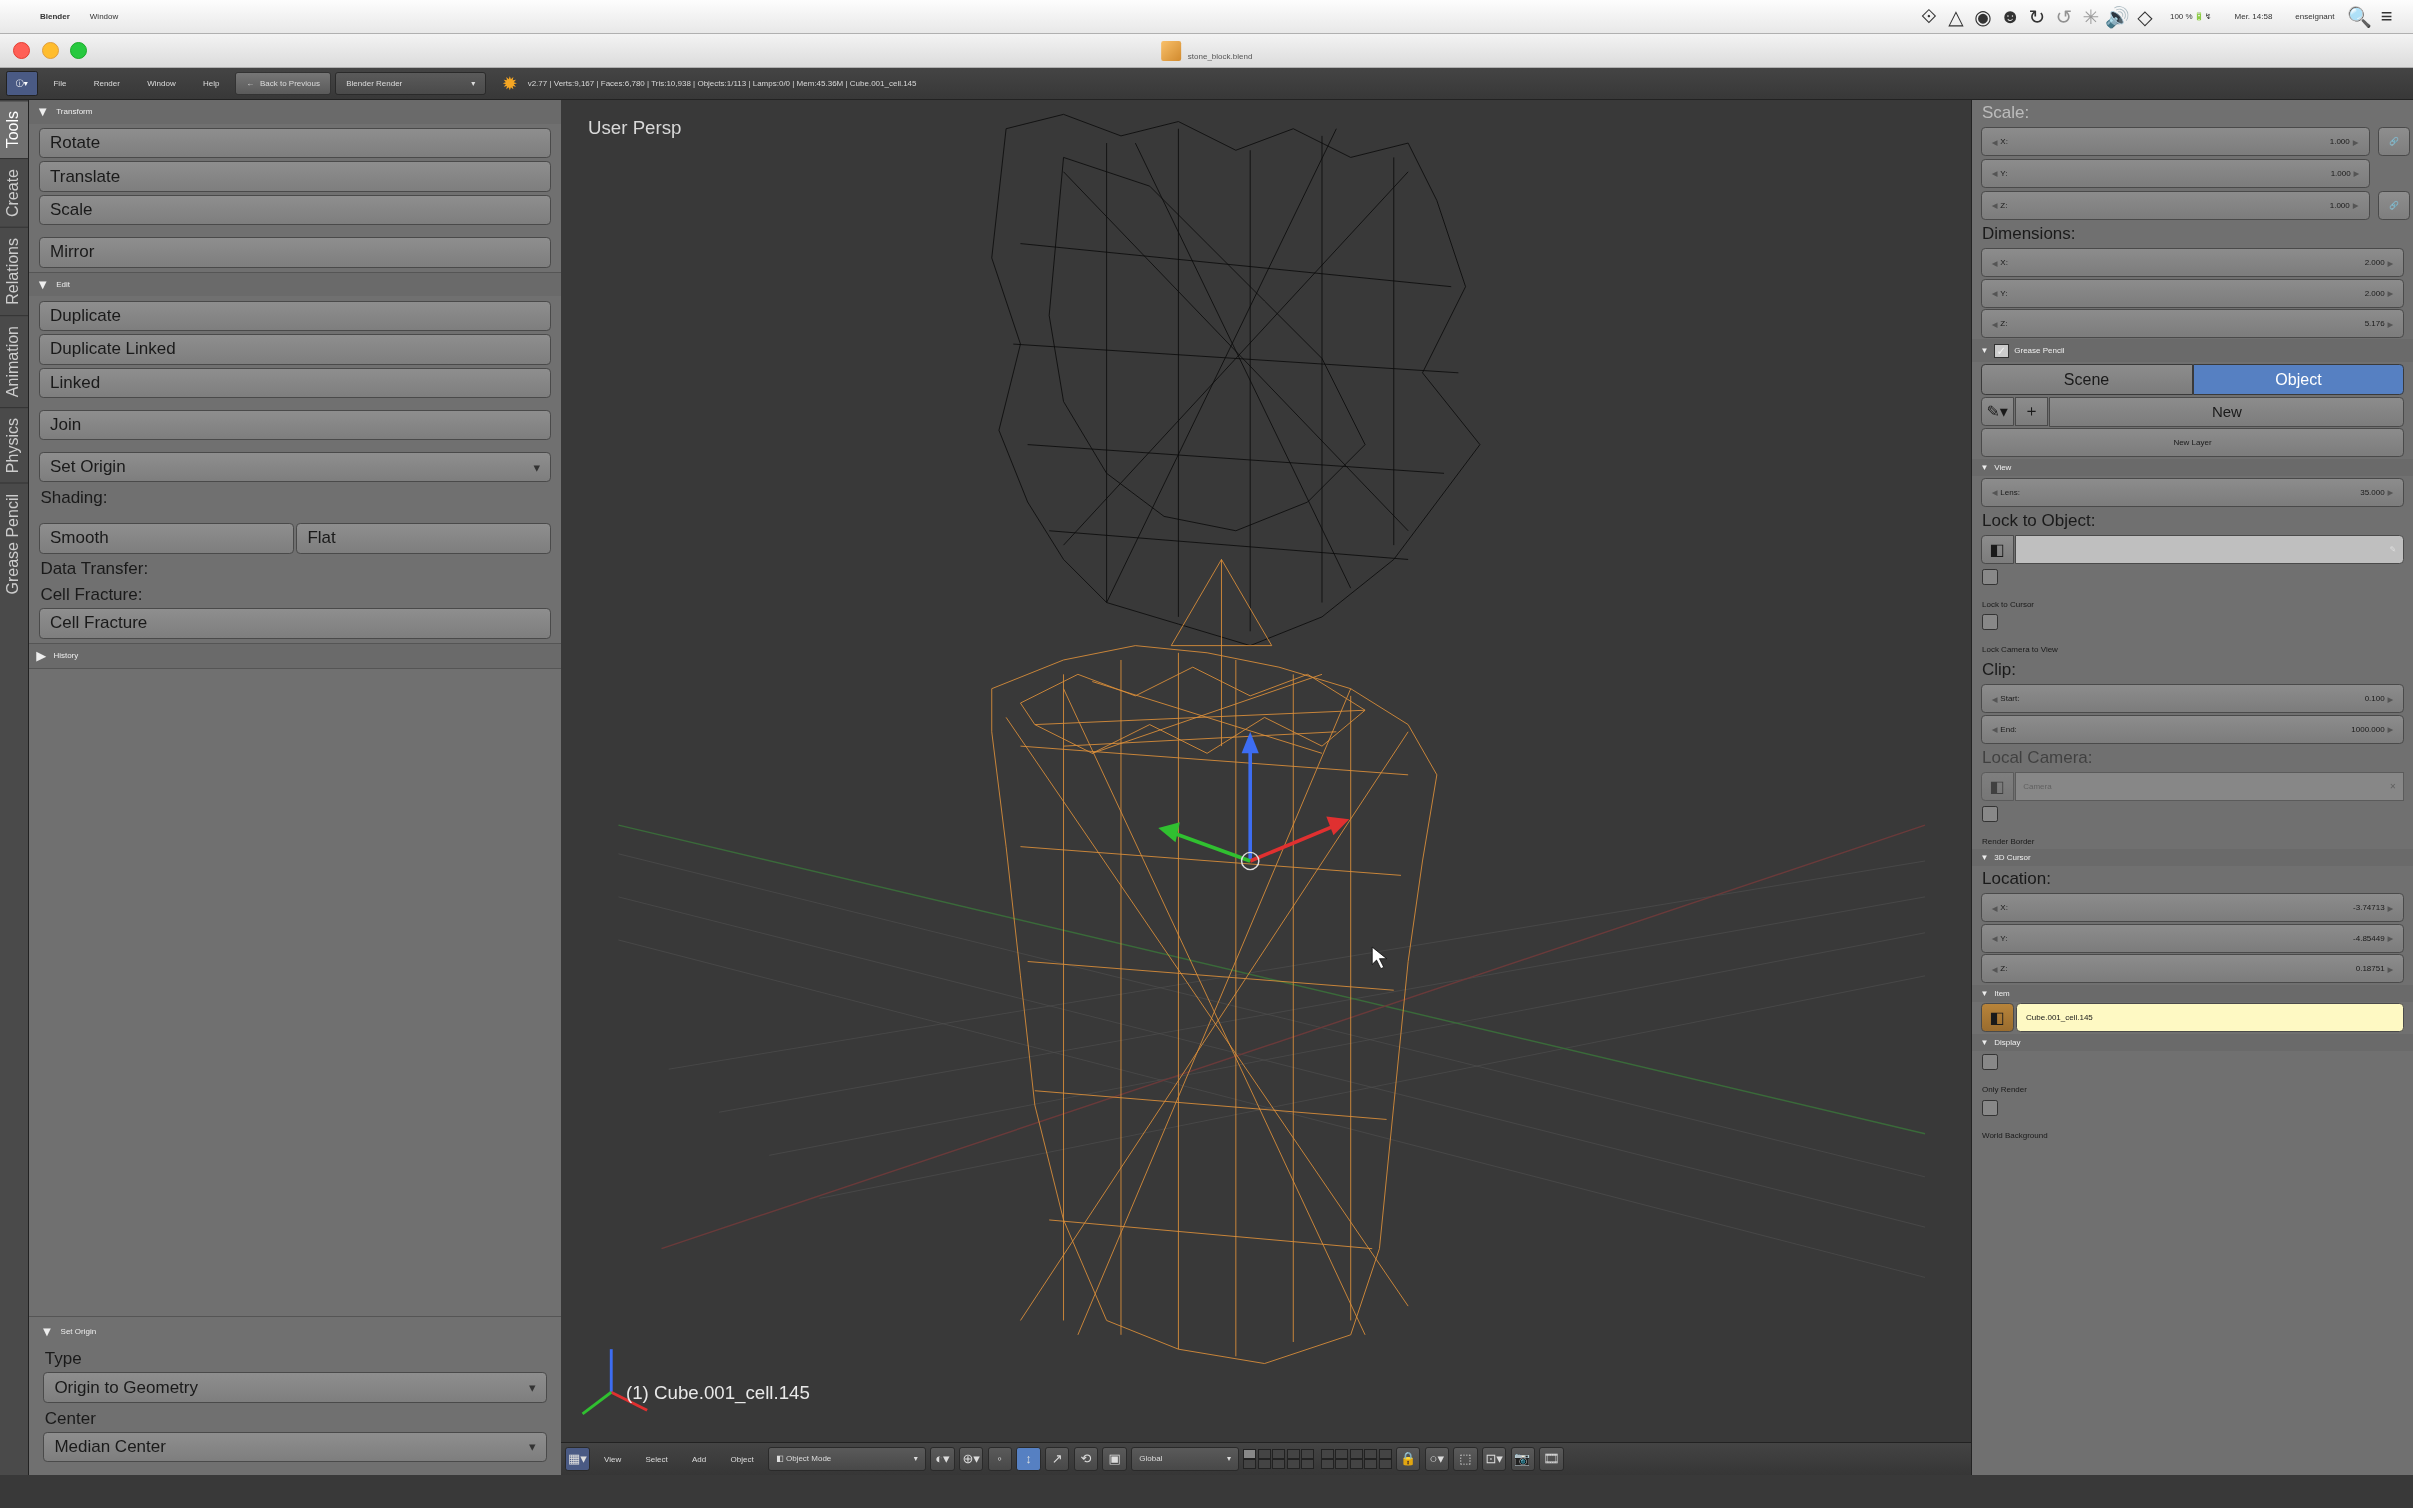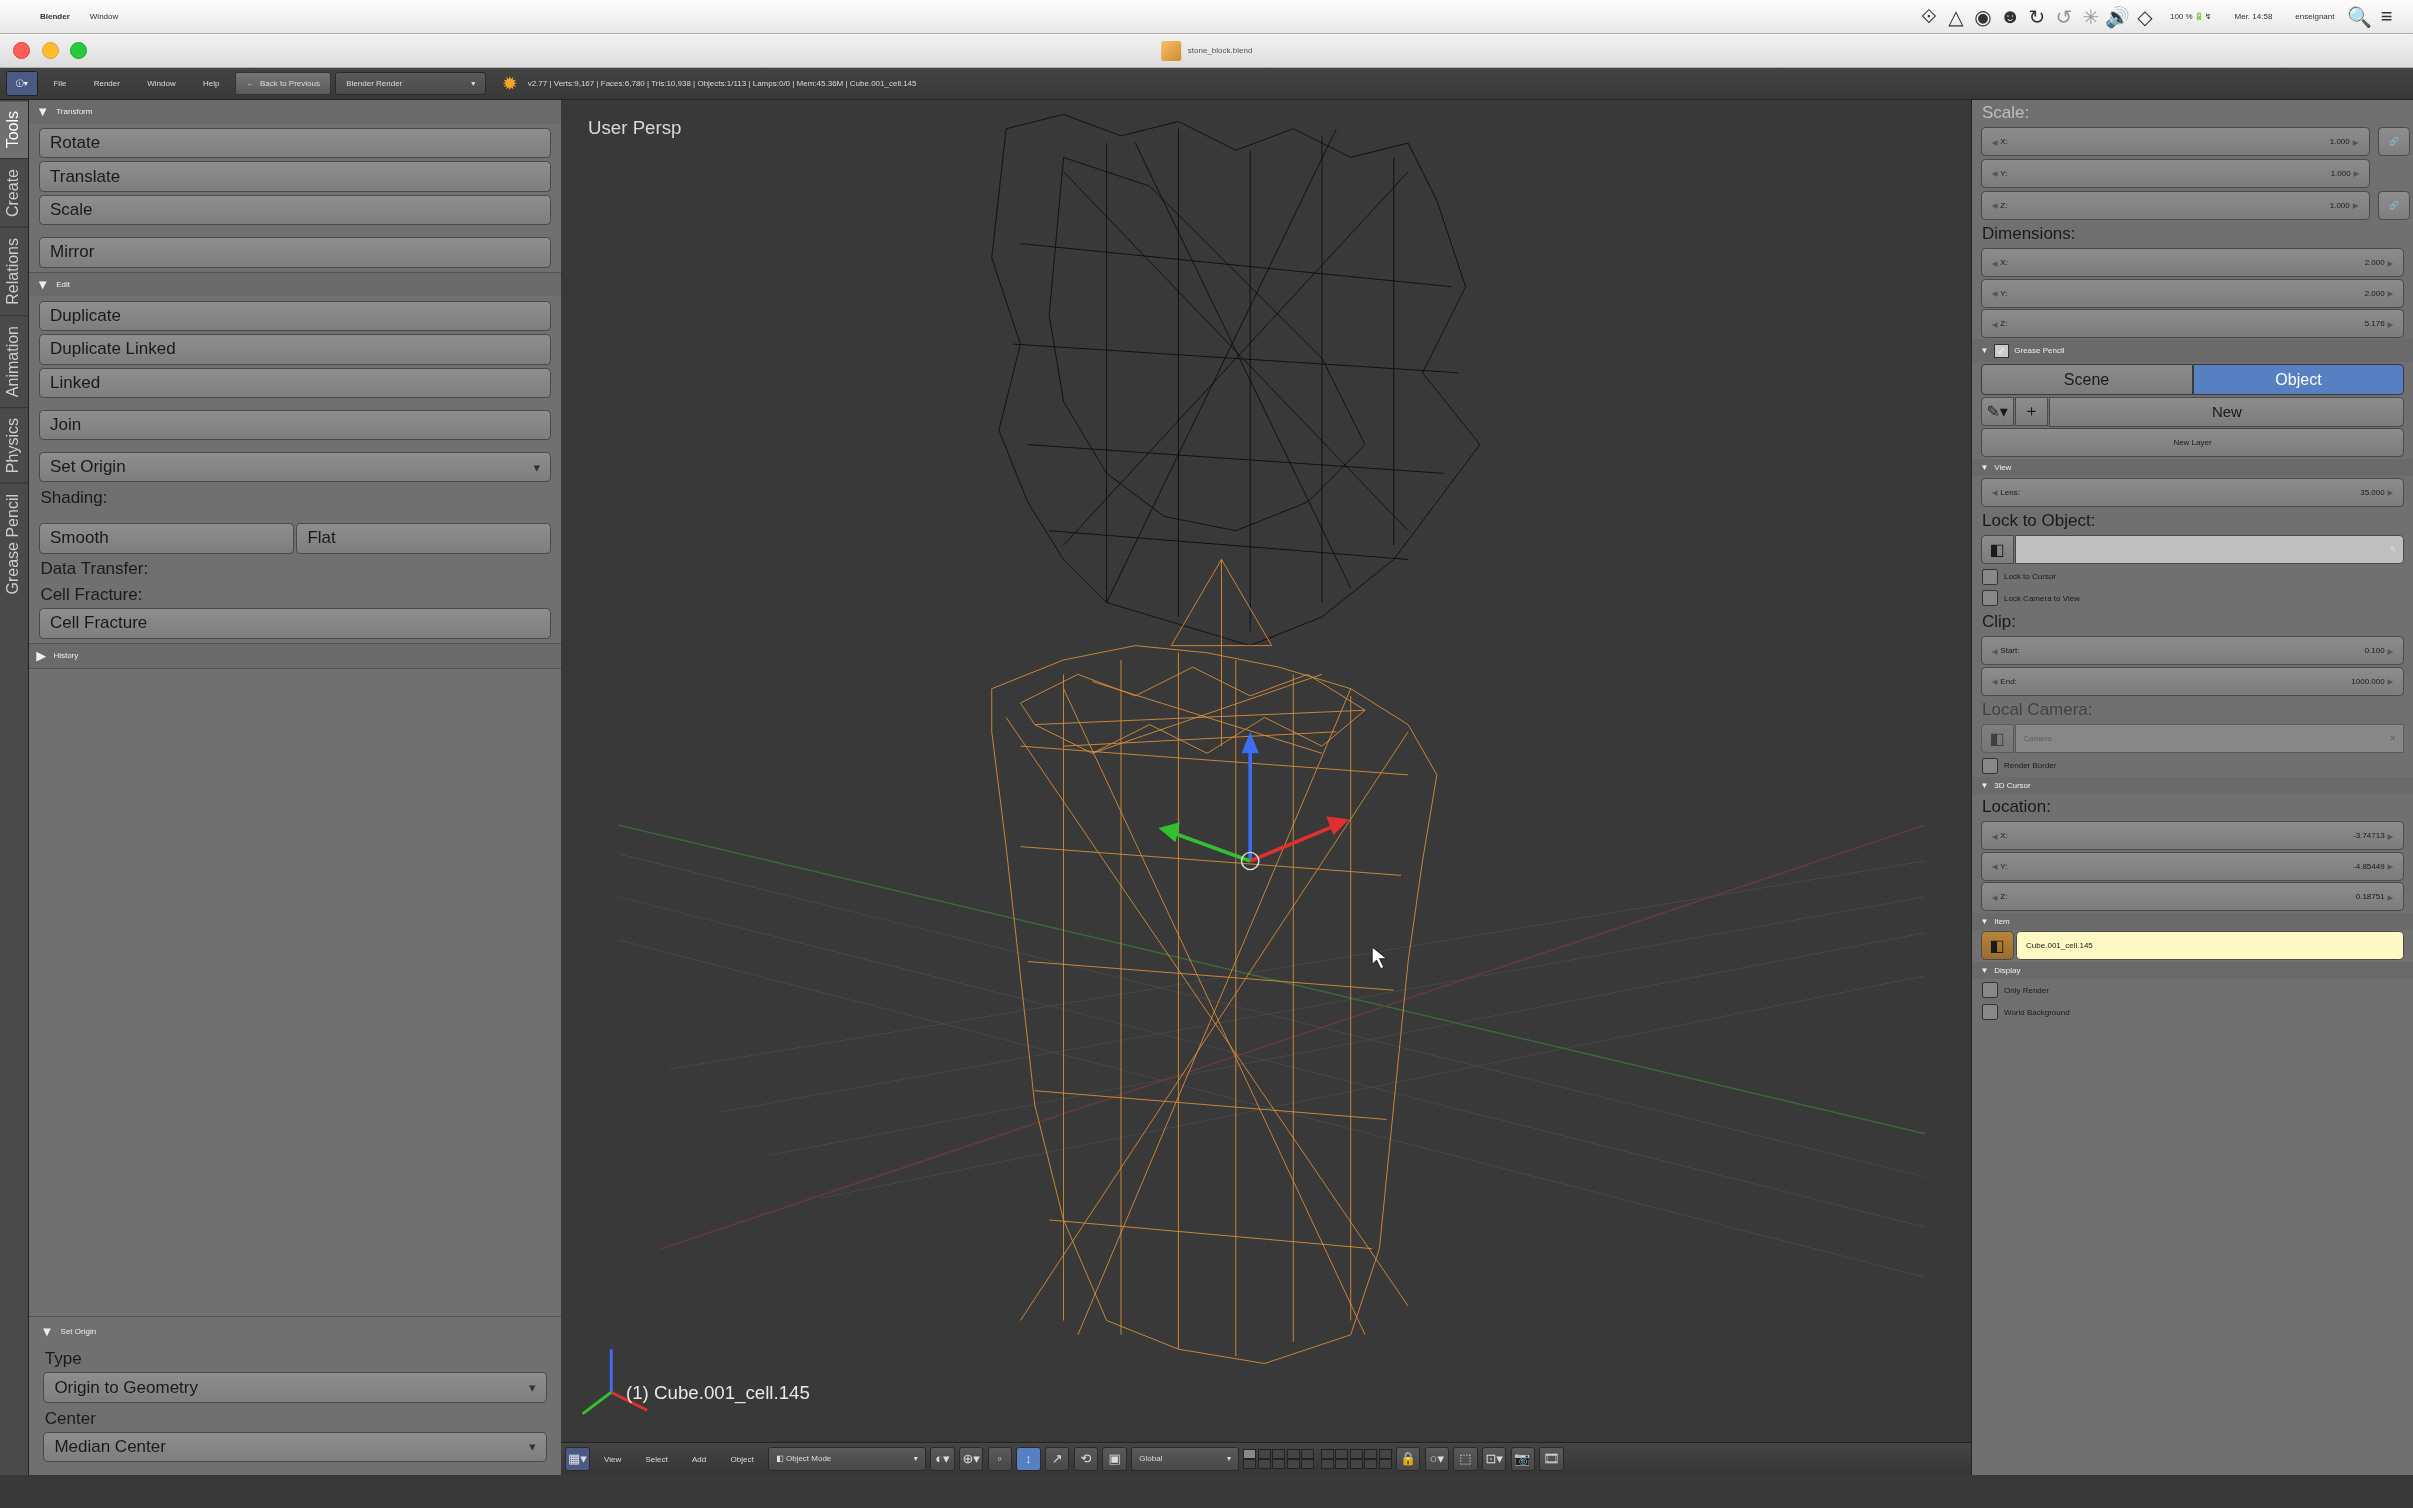--- a/index.html
+++ b/index.html
@@ -13,21 +13,21 @@
 .mac-menubar .status-icon { width:27px; text-align:center; font-size:20px; }
 .mac-menubar .clock { margin:0 11.5px; color:#333; }
 
 
 .titlebar { height:34px; background: linear-gradient(#f3f3f3,#dcdcdc); border-bottom:0.7px solid #b0b0b0; display:flex; align-items:center; position:relative; }
 .traffic { display:flex; gap:11.5px; margin-left:13px; }
 .traffic .dot { width:17px;height:17px;border-radius:50%; }
 .tlred{background:#ff5f56;border:0.7px solid #e33e32;}
 .tlyel{background:#ffbd2e;border:0.7px solid #e09e3e;}
 .tlgrn{background:#27c93f;border:0.7px solid #1aab29;}
-.titlebar .title { position:absolute; left:50%; transform:translateX(-50%); color:#555; font-size:18.7px; display:flex; align-items:center; gap:7.2px;}
+.titlebar .title { position:absolute; left:50%; transform:translateX(-50%); color:#555; font-size:18.7px; display:flex; align-items:flex-end; gap:7.2px;}
 .bicon { width:20px;height:20px;background:linear-gradient(135deg,#f9c069,#d18a2e);border-radius:2.2px; }
 
 
 .infobar { height:32px; background:linear-gradient(#444,#383838); border-bottom:0.7px solid #222; display:flex; align-items:center; padding:0 5.7px; gap:4.3px; font-size:16px; color:#ddd;}
 .infobar .bcap { width:32px;height:24.4px;background:#4a5a84;border:0.7px solid #222;border-radius:2.2px; display:flex;align-items:center;justify-content:center;color:#fff;}
 .infobar .m { padding:0 11.5px; }
 .infobar .btn { background:linear-gradient(#767676,#5a5a5a); border:0.7px solid #333; border-radius:2.9px; padding:2.9px 10px; height:23px; display:flex;align-items:center; gap:5.7px;}
 .infobar .sel { background:linear-gradient(#5a5a5a,#4a4a4a); border:0.7px solid #2a2a2a; border-radius:2.9px; padding:1.4px 10px; height:23px; display:flex;align-items:center; gap:5.7px; min-width:151px; justify-content:space-between;}
 .infobar .stats { color:#d9d9d9; margin-left:5.7px; }
 
@@ -59,21 +59,21 @@
 .viewport svg { position:absolute; inset:0; }
 
 
 .rightpanel { width:442px; background:#707070; overflow-y:hidden; border-left:0.7px solid #222;}
 .nrow { display:flex; align-items:center; background:linear-gradient(#8c8c8c,#7c7c7c); border:0.7px solid #4a4a4a; border-radius:4.3px; margin:1.4px 8.6px; height:29px; padding:0 7.2px; font-size:16px; color:#1a1a1a;}
 .nrow .lab { flex:0 0 auto; }
 .nrow .val { margin-left:auto; }
 .nrow .arrow { color:#555; font-size:11.5px; padding:0 2.9px;}
 .nsection-h { padding:4.3px 8.6px; font-size:17px; color:#eee; display:flex;align-items:center;gap:5.7px; background:#6a6a6a;}
 .nlabel { font-size:17px; color:#1a1a1a; padding:2.9px 10px;}
-.ncheck { display:flex; align-items:center; gap:6px; padding:2.9px 10px; font-size:17px; color:#1a1a1a;}
+.ncheck { display:flex; align-items:flex-start; gap:15px; padding:2.9px 10px; font-size:17px; color:#1a1a1a;flex-direction:column;}
 .ncheck .box { width:16px;height:16px;border:0.7px solid #333;background:#888;border-radius:2.2px;}
 .lockbtn { width:32px;height:29px;background:linear-gradient(#8e8e8e,#7e7e7e);border:0.7px solid #4a4a4a;border-radius:4.3px;margin:1.4px 2.9px 1.4px 0;display:flex;align-items:center;justify-content:center;}
 .npair { display:flex; align-items:center; }
 .npair .nrow { flex:1; }
 .seg { display:flex; margin:1.4px 8.6px; }
 .seg .s { flex:1; text-align:center; padding:5.7px 0; border:0.7px solid #3a3a3a; font-size:16px; color:#1a1a1a; background:linear-gradient(#8c8c8c,#7c7c7c);}
 .seg .s.first{border-radius:4.3px 0 0 4.3px;}
 .seg .s.last{border-radius:0 4.3px 4.3px 0;}
 .seg .s.active{background:#5680c2;color:#fff;}
 .iconbtn { width:33px;height:29px;background:linear-gradient(#8c8c8c,#7c7c7c);border:0.7px solid #4a4a4a;display:flex;align-items:center;justify-content:center;font-size:16px;color:#1a1a1a;}

